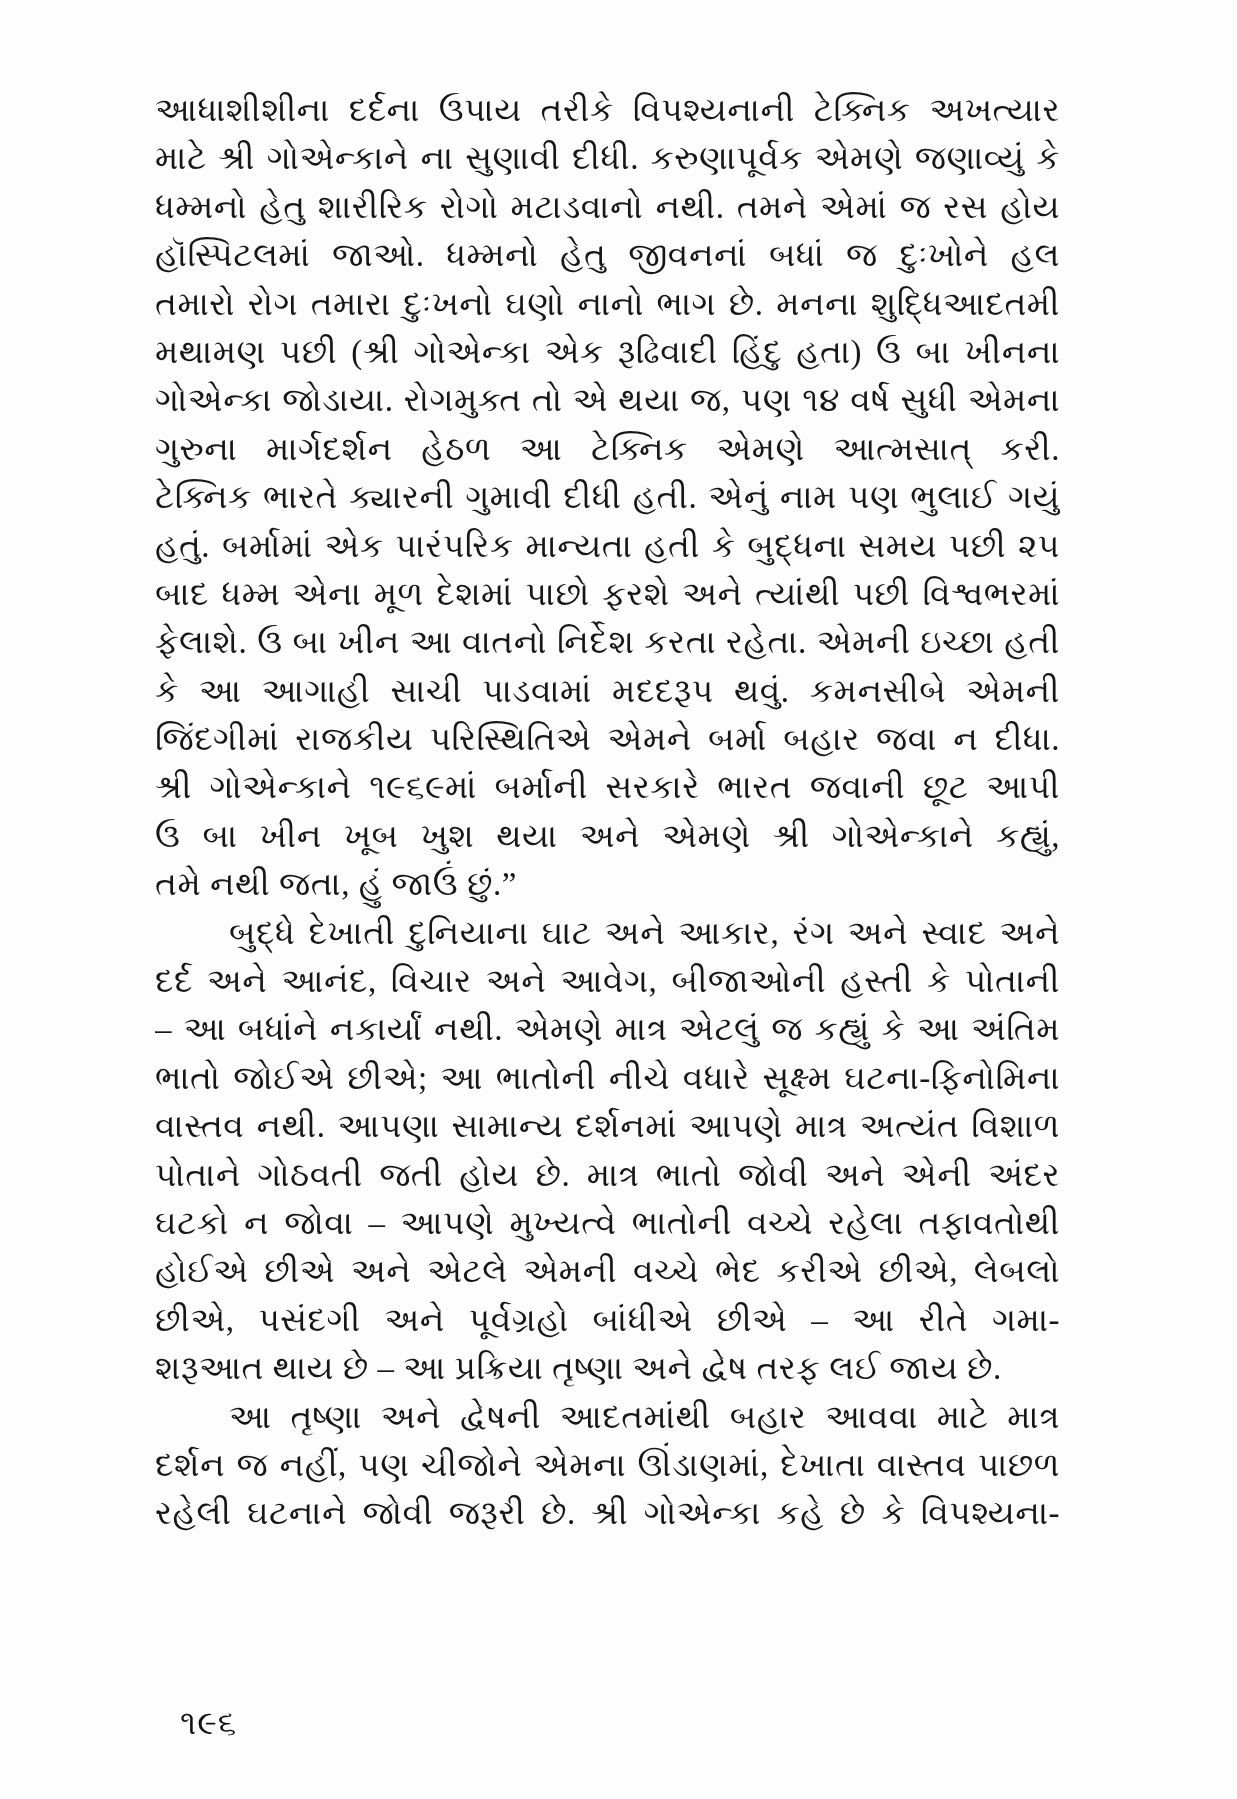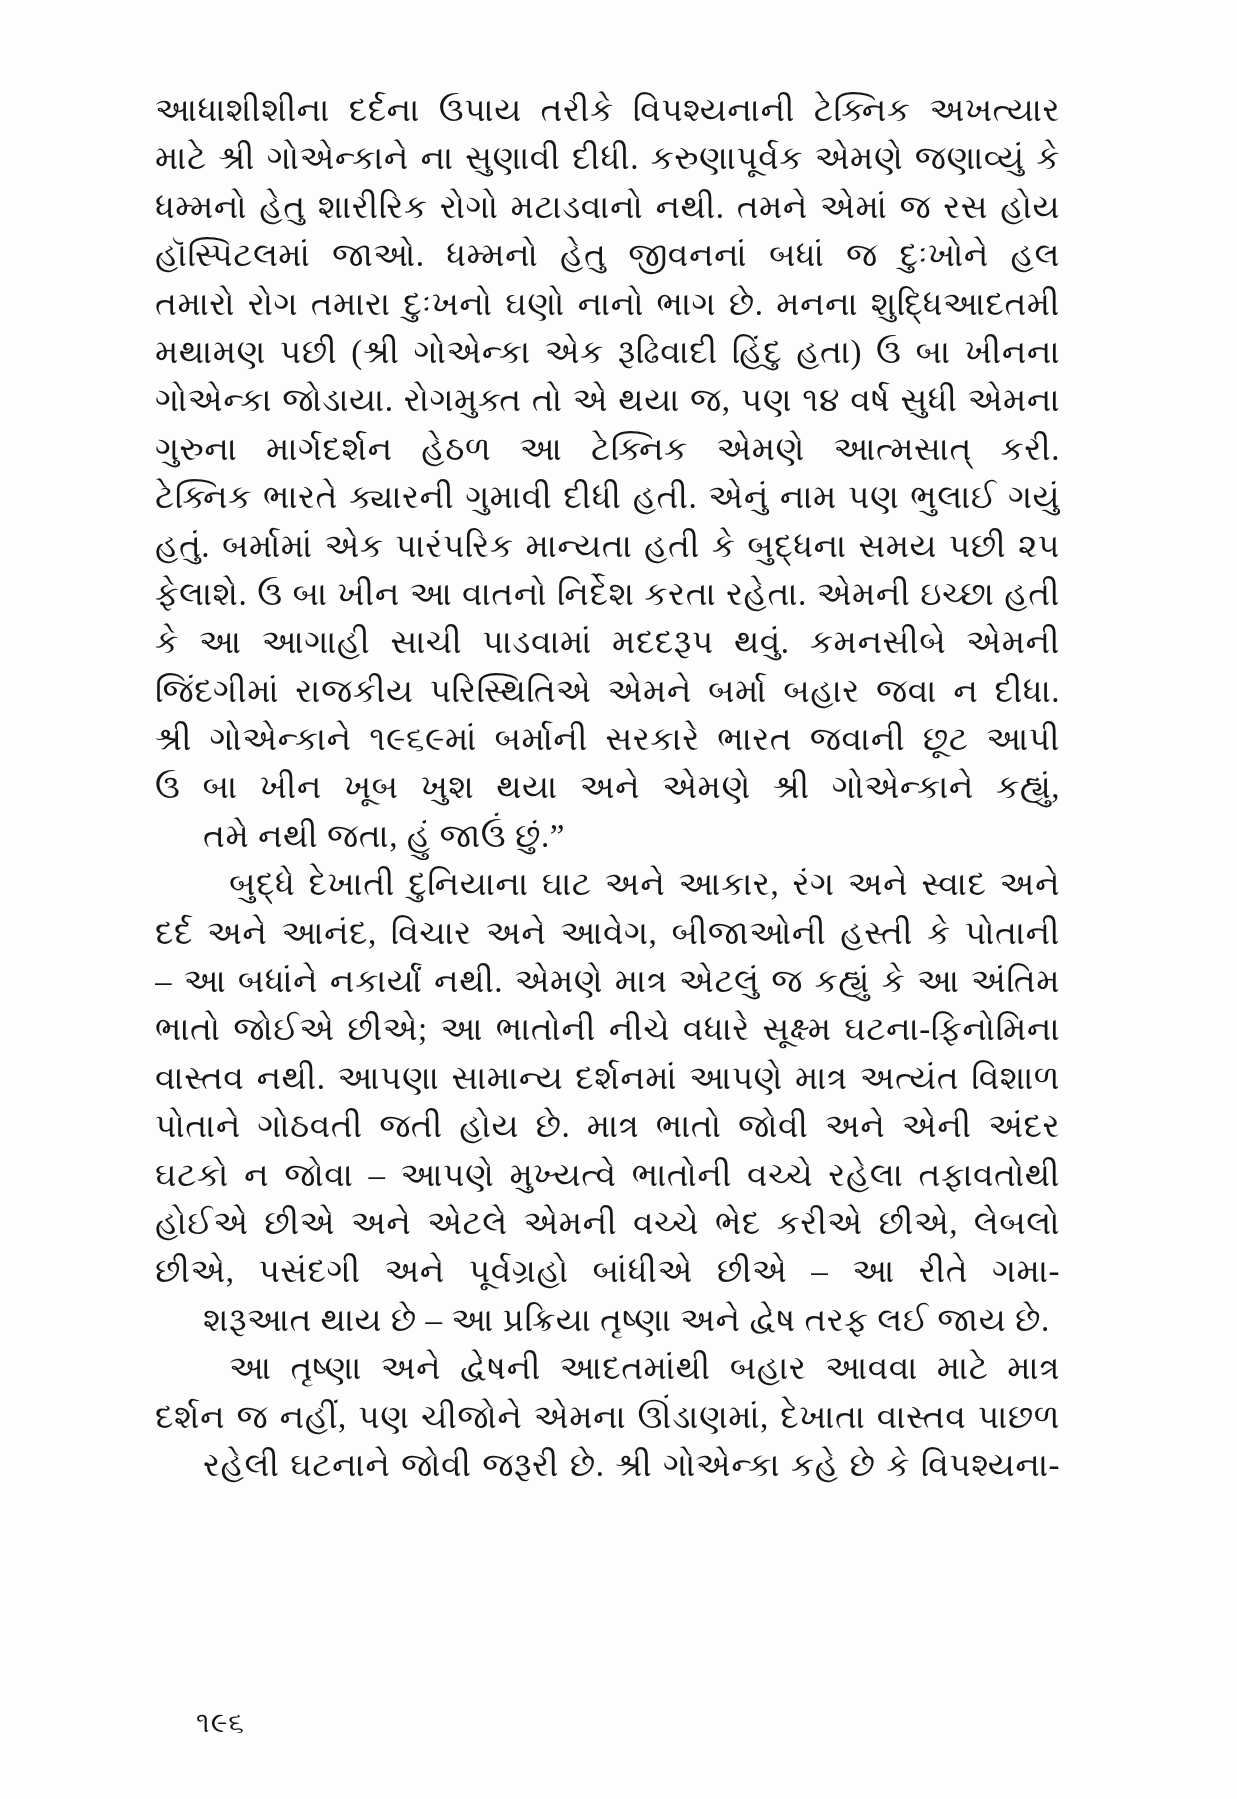--- a/index.html
+++ b/index.html
@@ -38,27 +38,26 @@
     text-align-last: justify;
     overflow: hidden;
     white-space: normal;
     letter-spacing: 0.5px;
   }
   .line.first {
     padding-left: 74px;
   }
   .line.last {
     text-align-last: left;
-    margin-left: 48px;
   }
   .page-number {
     position: absolute;
-    left: 196px;
+    left: 180px;
     top: 1706px;
-    font-size: 28px;
+    font-size: 33px;
     line-height: 34px;
     color: #111111;
     letter-spacing: 1px;
   }
 </style>
 </head>
 <body>
 
 <div class="scan-page">
   <div class="page-text">
@@ -66,20 +65,21 @@
         <div class="line">આધાશીશીના દર્દના ઉપાય તરીકે વિપશ્યનાની ટેક્નિક અખત્યાર કરવા</div>
         <div class="line">માટે શ્રી ગોએન્કાને ના સુણાવી દીધી. કરુણાપૂર્વક એમણે જણાવ્યું કે</div>
         <div class="line">ધમ્મનો હેતુ શારીરિક રોગો મટાડવાનો નથી. તમને એમાં જ રસ હોય તો</div>
         <div class="line">હૉસ્પિટલમાં જાઓ. ધમ્મનો હેતુ જીવનનાં બધાં જ દુઃખોને હલ કરવાનો છે.</div>
         <div class="line">તમારો રોગ તમારા દુઃખનો ઘણો નાનો ભાગ છે. મનના શુદ્ધિઆદતમી</div>
         <div class="line">મથામણ પછી (શ્રી ગોએન્કા એક રૂઢિવાદી હિંદુ હતા) ઉ બા ખીનના</div>
         <div class="line">ગોએન્કા જોડાયા. રોગમુક્ત તો એ થયા જ, પણ ૧૪ વર્ષ સુધી એમના</div>
         <div class="line">ગુરુના માર્ગદર્શન હેઠળ આ ટેક્નિક એમણે આત્મસાત્ કરી. વિપશ્યનાની</div>
         <div class="line">ટેક્નિક ભારતે ક્યારની ગુમાવી દીધી હતી. એનું નામ પણ ભુલાઈ ગયું</div>
         <div class="line">હતું. બર્મામાં એક પારંપરિક માન્યતા હતી કે બુદ્ધના સમય પછી ૨૫ સદી</div>
+        <div class="line">બાદ ધમ્મ એના મૂળ દેશમાં પાછો ફરશે અને ત્યાંથી પછી વિશ્વભરમાં</div>
         <div class="line">ફેલાશે. ઉ બા ખીન આ વાતનો નિર્દેશ કરતા રહેતા. એમની ઇચ્છા હતી</div>
         <div class="line">કે આ આગાહી સાચી પાડવામાં મદદરૂપ થવું. કમનસીબે એમની પાછલી</div>
         <div class="line">જિંદગીમાં રાજકીય પરિસ્થિતિએ એમને બર્મા બહાર જવા ન દીધા. જ્યારે</div>
         <div class="line">શ્રી ગોએન્કાને ૧૯૬૯માં બર્માની સરકારે ભારત જવાની છૂટ આપી ત્યારે</div>
         <div class="line">ઉ બા ખીન ખૂબ ખુશ થયા અને એમણે શ્રી ગોએન્કાને કહ્યું, “ગોએન્કા!</div>
         <div class="line last">તમે નથી જતા, હું જાઉં છું.”</div>
       </div>
       <div class="paragraph">
         <div class="line first">બુદ્ધે દેખાતી દુનિયાના ઘાટ અને આકાર, રંગ અને સ્વાદ અને સુગંધ,</div>
         <div class="line">દર્દ અને આનંદ, વિચાર અને આવેગ, બીજાઓની હસ્તી કે પોતાની હસ્તી</div>

